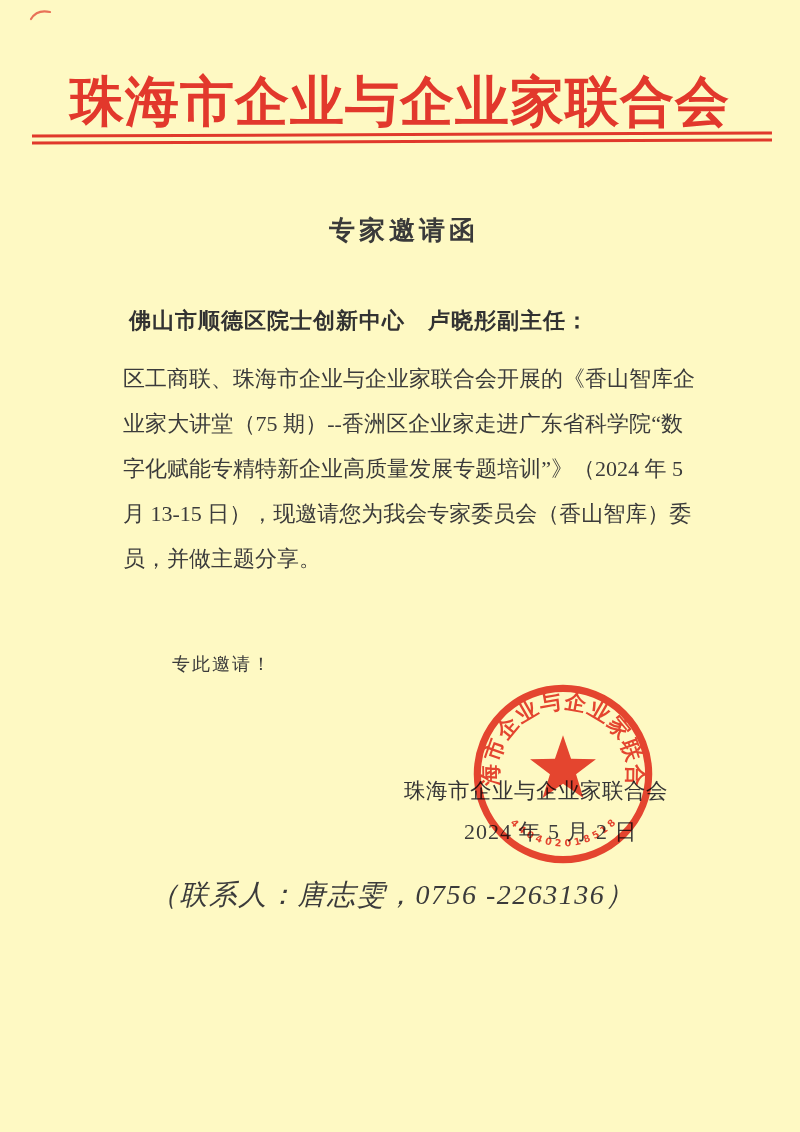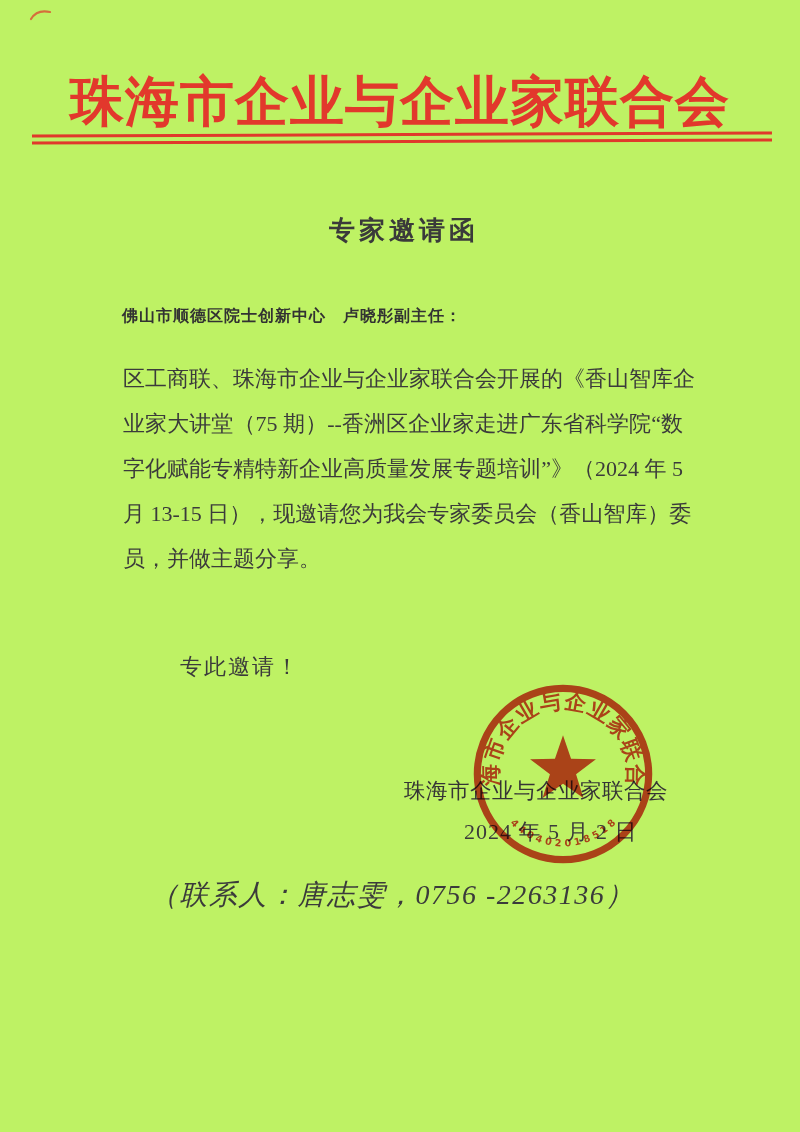--- a/index.html
+++ b/index.html
@@ -4,21 +4,21 @@
 <style>
   html, body {
     margin: 0;
     padding: 0;
     background: #fdfdfd;
   }
   .page {
     position: relative;
     width: 800px;
     height: 1132px;
-    background: #bef264;
+    background: #fef9c3;
     overflow: hidden;
     font-family: "Liberation Serif", "DejaVu Serif", serif;
     color: #3b3b3b;
   }
   
   .org-header {
     position: absolute;
     top: 72px;
     left: 0;
     width: 100%;
@@ -53,22 +53,22 @@
     text-align: center;
     font-size: 26px;
     font-weight: 600;
     letter-spacing: 4px;
     color: #3a3a3a;
     white-space: nowrap;
   }
   .addressee {
     position: absolute;
     top: 306px;
-    left: 122px;
-    font-size: 16px;
+    left: 129px;
+    font-size: 22px;
     font-weight: bold;
     letter-spacing: 1px;
     color: #323232;
     white-space: nowrap;
   }
   .body-block {
     position: absolute;
     top: 356px;
     left: 123px;
     width: 560px;
@@ -85,22 +85,22 @@
     padding-left: 46px;
   }
   .body-block .last {
     text-align: left;
     text-align-last: left;
     font-family: Liberation Serif, serif;
   }
   .closing {
     position: absolute;
     top: 652px;
-    left: 180px;
-    font-size: 22px;
+    left: 172px;
+    font-size: 18px;
     letter-spacing: 2px;
     color: #3b3b3b;
     white-space: nowrap;
   }
   .signature {
     position: absolute;
     top: 776px;
     left: 404px;
     font-size: 21.5px;
     letter-spacing: 0.5px;

